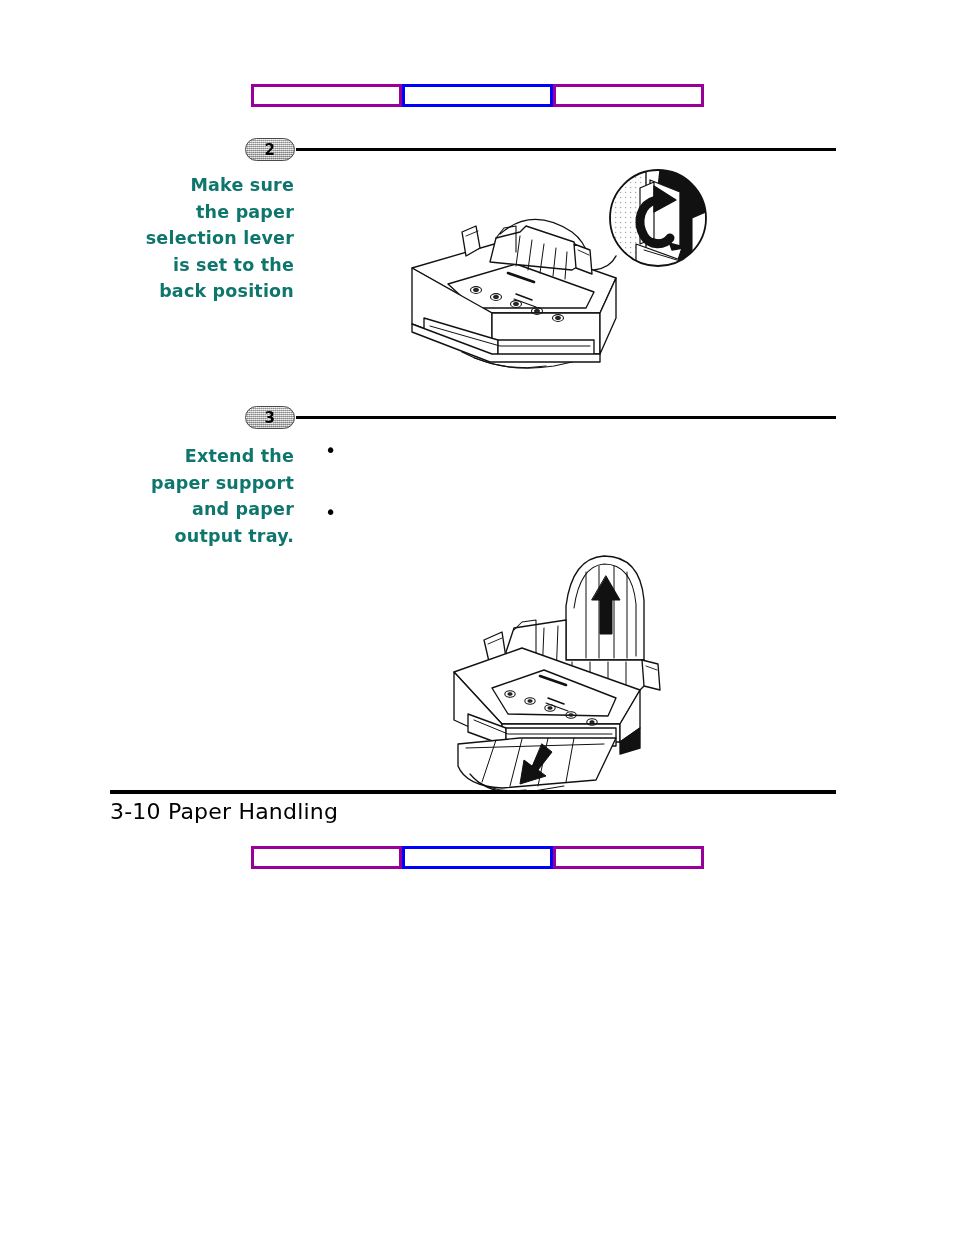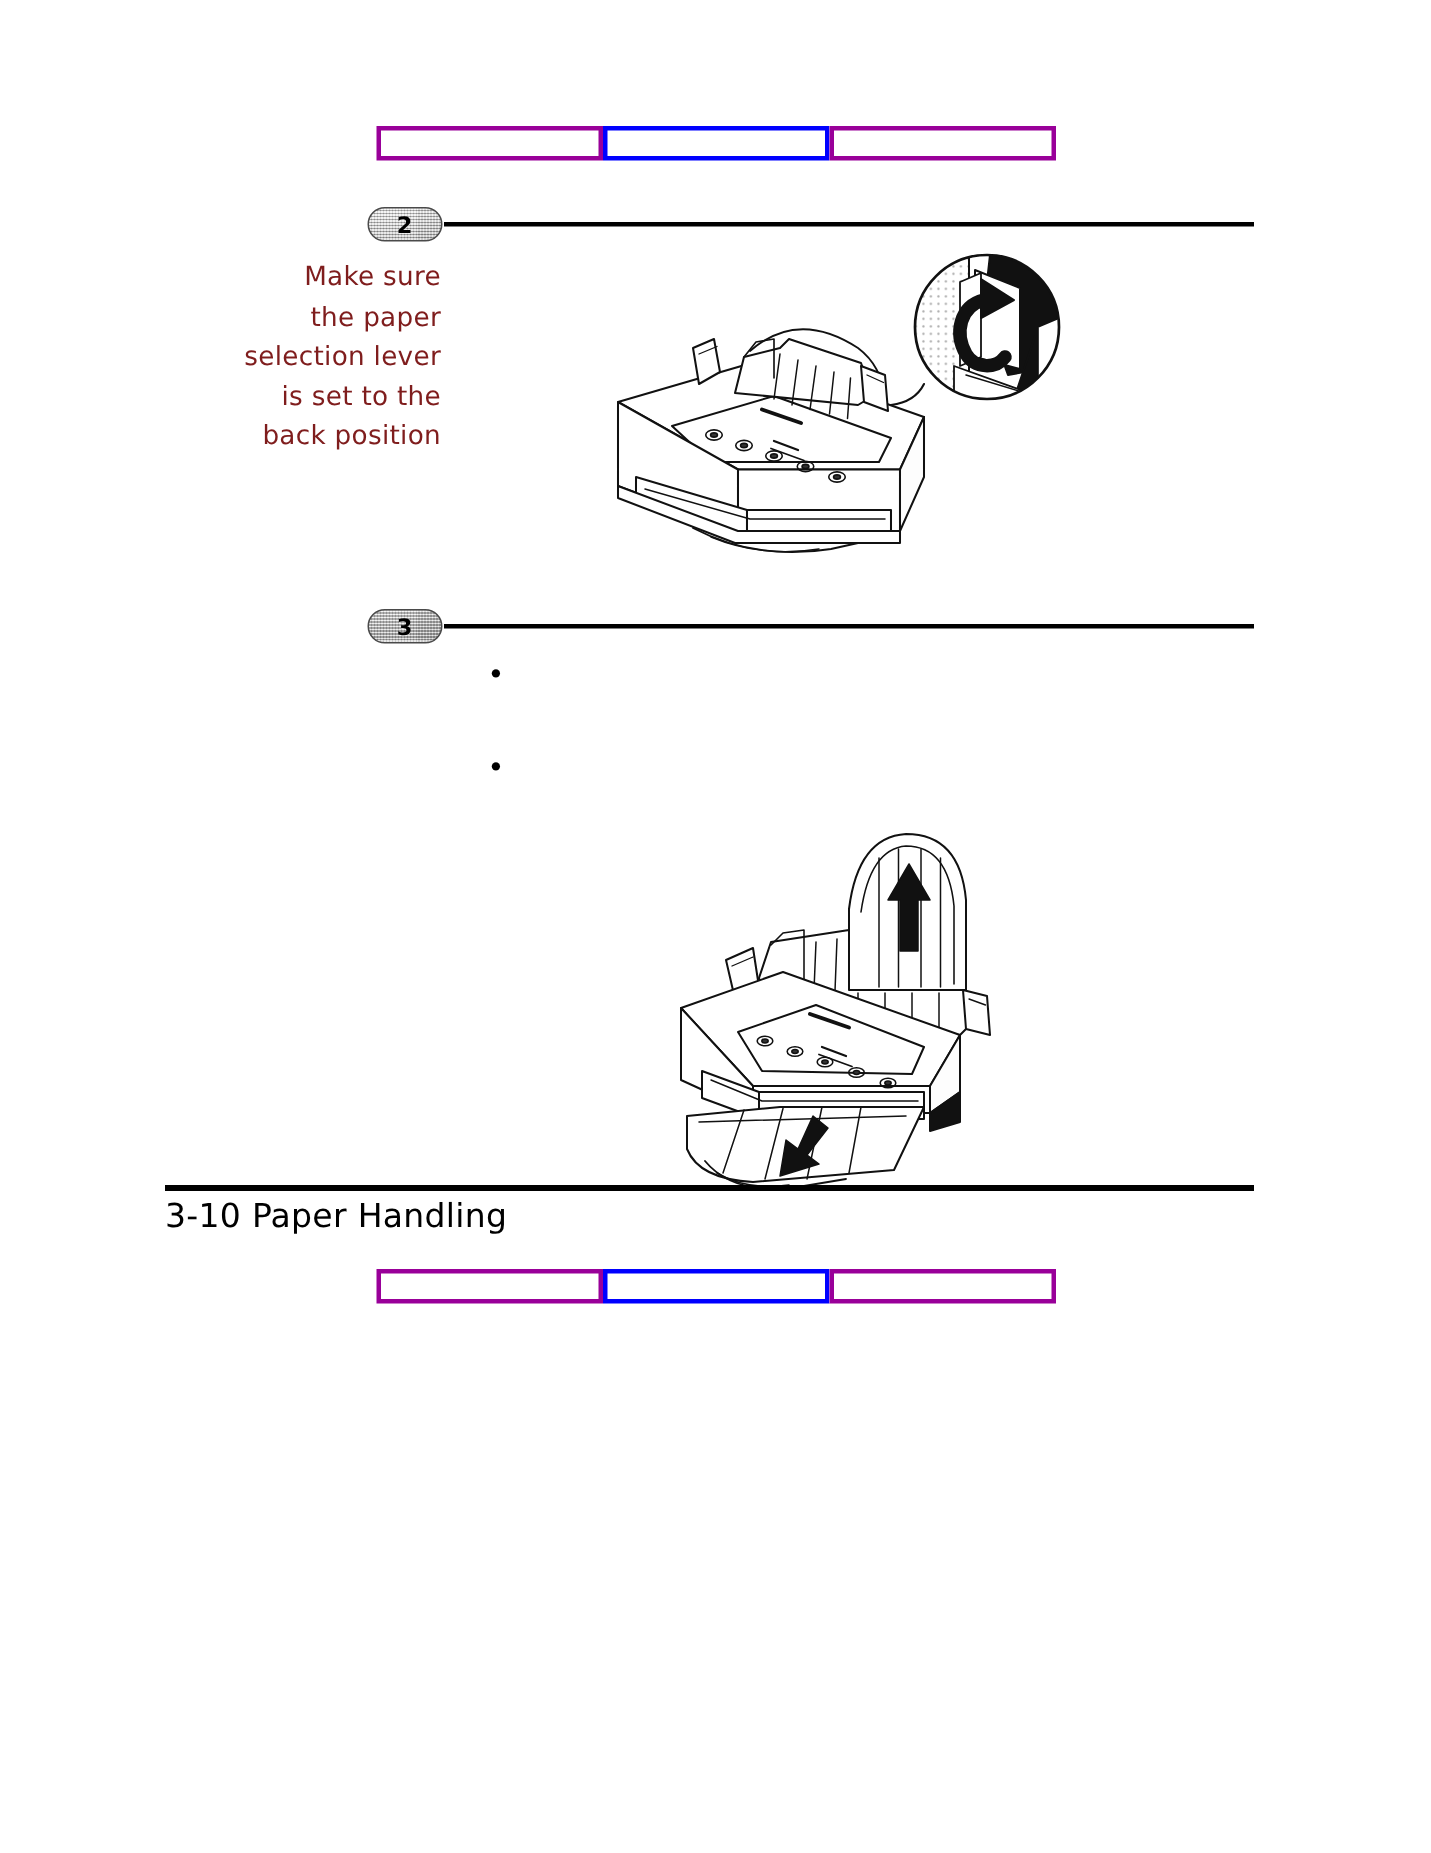--- a/index.html
+++ b/index.html
@@ -79,26 +79,27 @@
     font-weight: bold;
     color: #000000;
     text-shadow: 0 1px 0 rgba(255,255,255,0.45);
     letter-spacing: 0.5px;
   }
 
   
   .instruction {
     position: absolute;
     text-align: right;
-    color: #7f1d1d;
+    color: #0f766e;
     font-family: "DejaVu Sans", sans-serif;
     font-size: 17.5px;
     line-height: 26.6px;
     letter-spacing: 0.2px;
     white-space: pre-line;
+    font-weight: bold;
   }
 
   
   .bullet-list {
     position: absolute;
     left: 325px;
     top: 441px;
     width: 480px;
   }
   .bullet-row {
@@ -258,20 +259,24 @@
           <path d="M288 52 L302 46 L302 92 L288 96 Z" fill="#ffffff" stroke="#111111" stroke-width="1.1"></path>
         </g>
         <circle cx="254" cy="52" r="48" fill="none" stroke="#111111" stroke-width="1.8"></circle>
       </g>
     </svg>
   </div>
 
   <div class="step-badge" style="left:245px; top:406px;">3</div>
   <div class="step-rule" style="top:416px;"></div>
 
+  <div class="instruction" style="left:140px; top:443px; width:154px;">Extend the
+paper support
+and paper
+output tray.</div>
 
   <div class="bullet-list">
     <div class="bullet-row">
       <span class="bullet-dot">•</span>
       <span class="bullet-text"></span>
     </div>
     <div class="bullet-row">
       <span class="bullet-dot">•</span>
       <span class="bullet-text"></span>
     </div>

